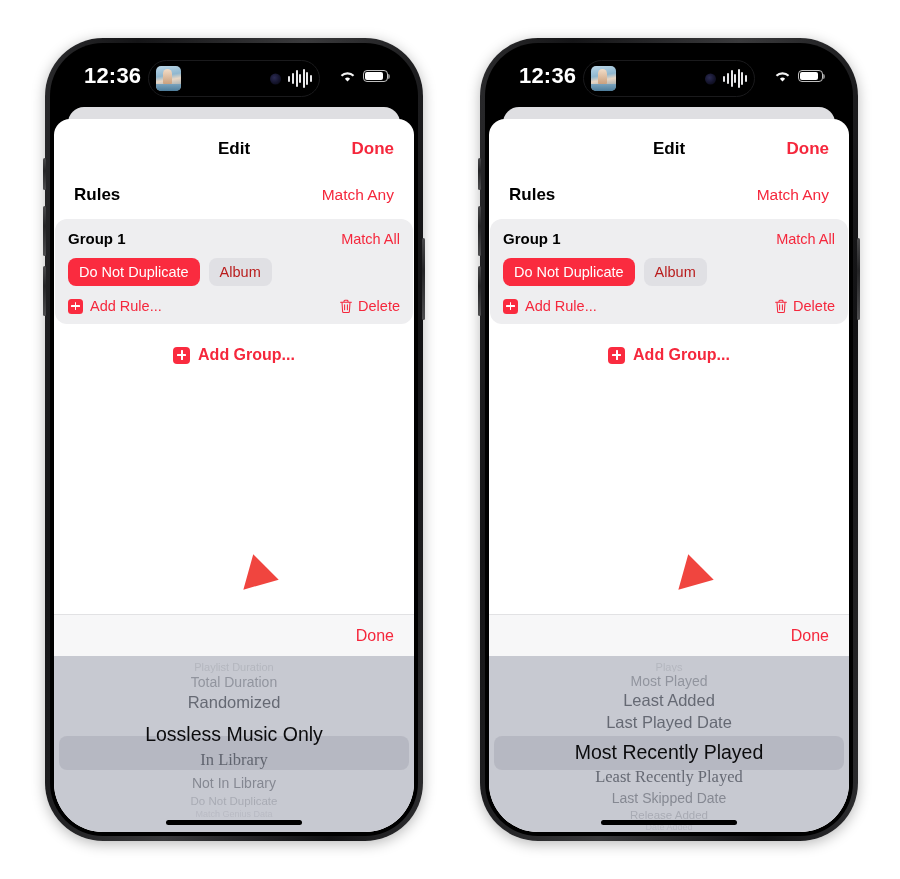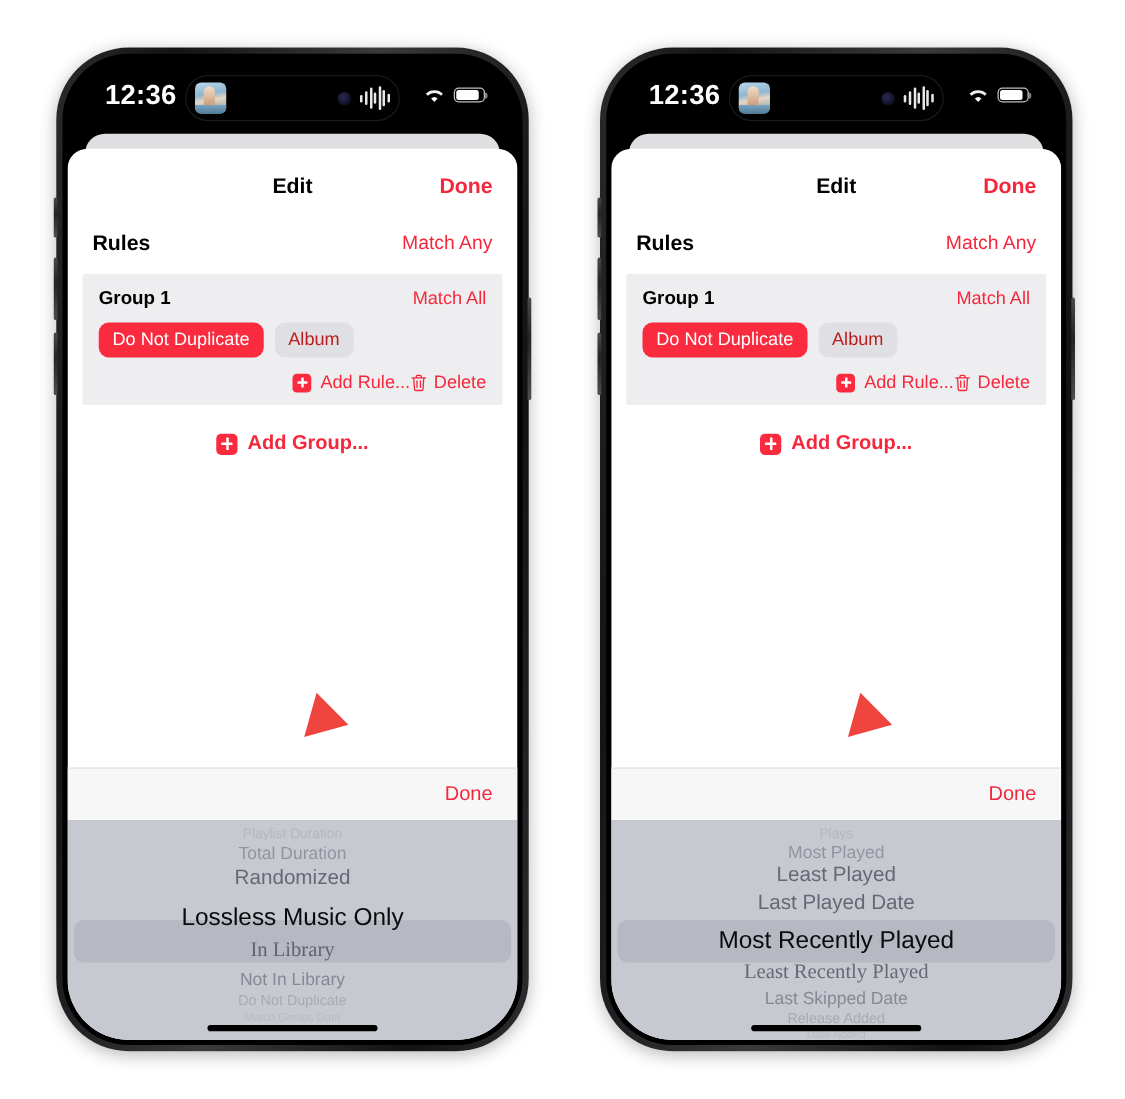--- a/index.html
+++ b/index.html
@@ -174,23 +174,23 @@
   .rules-header {
     display:flex; align-items:center; justify-content:space-between;
     padding: 6px 20px 14px 20px;
     flex:none;
   }
   .rules-title { font-size: 17px; font-weight: bold; color:#000; }
   .rules-match { font-size: 15.5px; color:#F5273C; }
 
   
   .group-card {
-    margin: 0 12px;
+    margin: 0 1px;
     background:#eeeef0;
-    border-radius: 2px;
+    border-radius: 12px;
     padding: 11px 13px 10px 13px;
     flex:none;
   }
   .group-top {
     display:flex; align-items:center; justify-content:space-between;
     margin-bottom: 11px;
   }
   .group-name { font-size: 15px; font-weight: bold; color:#000; }
   .group-match { font-size: 14.5px; color:#F5273C; }
 
@@ -198,21 +198,21 @@
   .chip {
     font-size: 14.5px;
     padding: 6px 11px;
     border-radius: 8px;
     white-space: nowrap;
   }
   .chip.active { background:#FA2B3F; color:#fff; }
   .chip.plain  { background:#e0e0e4; color:#b91c1c; }
 
   .group-bottom {
-    display:flex; align-items:center; justify-content:flex-end;
+    display:flex; align-items:center; justify-content:space-between;
   }
   .addrule { display:flex; align-items:center; gap:7px; }
   .plus-sq {
     width:15px; height:15px; border-radius:3.5px;
     background:#FA2B3F;
     position:relative; flex:none;
   }
   .plus-sq::before, .plus-sq::after {
     content:''; position:absolute; background:#fff; border-radius:.5px;
   }
@@ -505,21 +505,21 @@
 
           <div class="picker">
             <div class="picker-band"></div>
             <div class="picker-item pi-0">
                 <span>Plays</span>
               </div>
             <div class="picker-item pi-1">
                 <span>Most Played</span>
               </div>
             <div class="picker-item pi-2">
-                <span>Least Played</span>
+                <span>Least Added</span>
               </div>
             <div class="picker-item pi-2">
                 <span>Last Played Date</span>
               </div>
             <div class="picker-item pi-3">
                 <span>Most Recently Played</span>
               </div>
             <div class="picker-item pi-4">
                 <span>Least Recently Played</span>
               </div>

